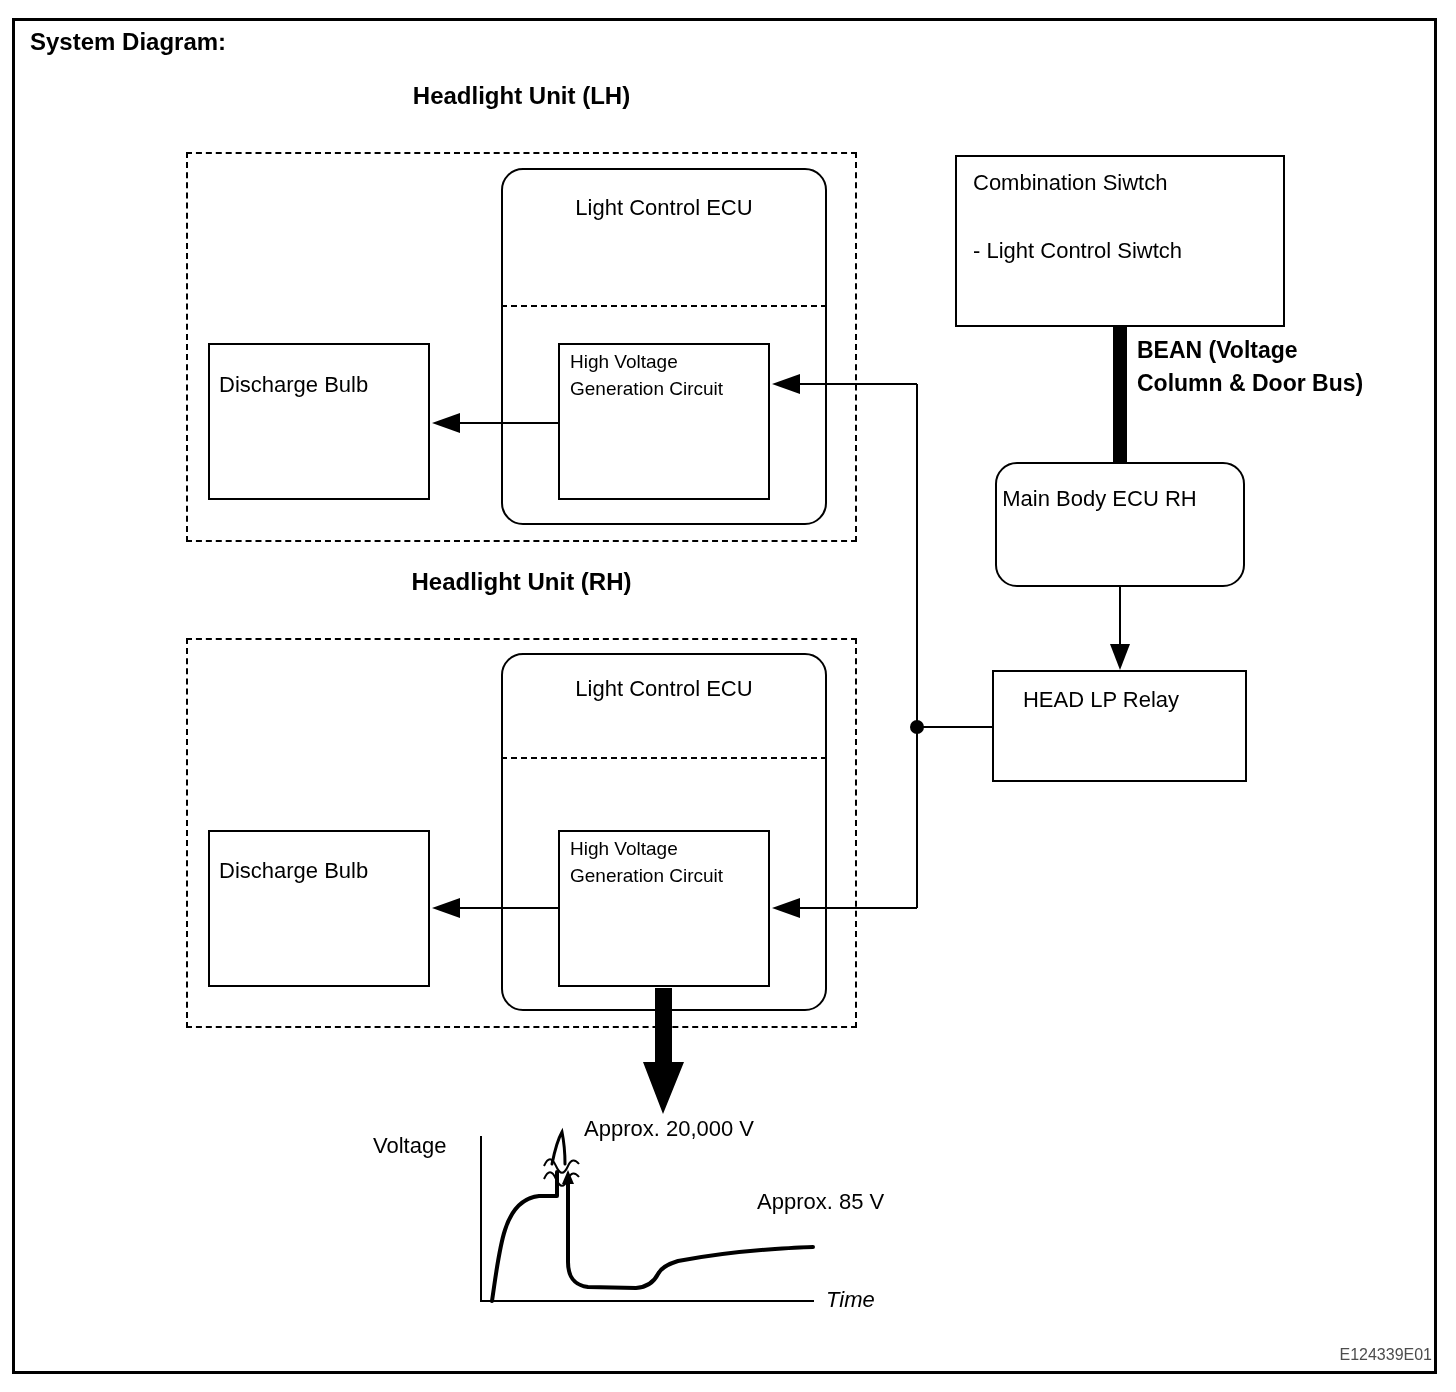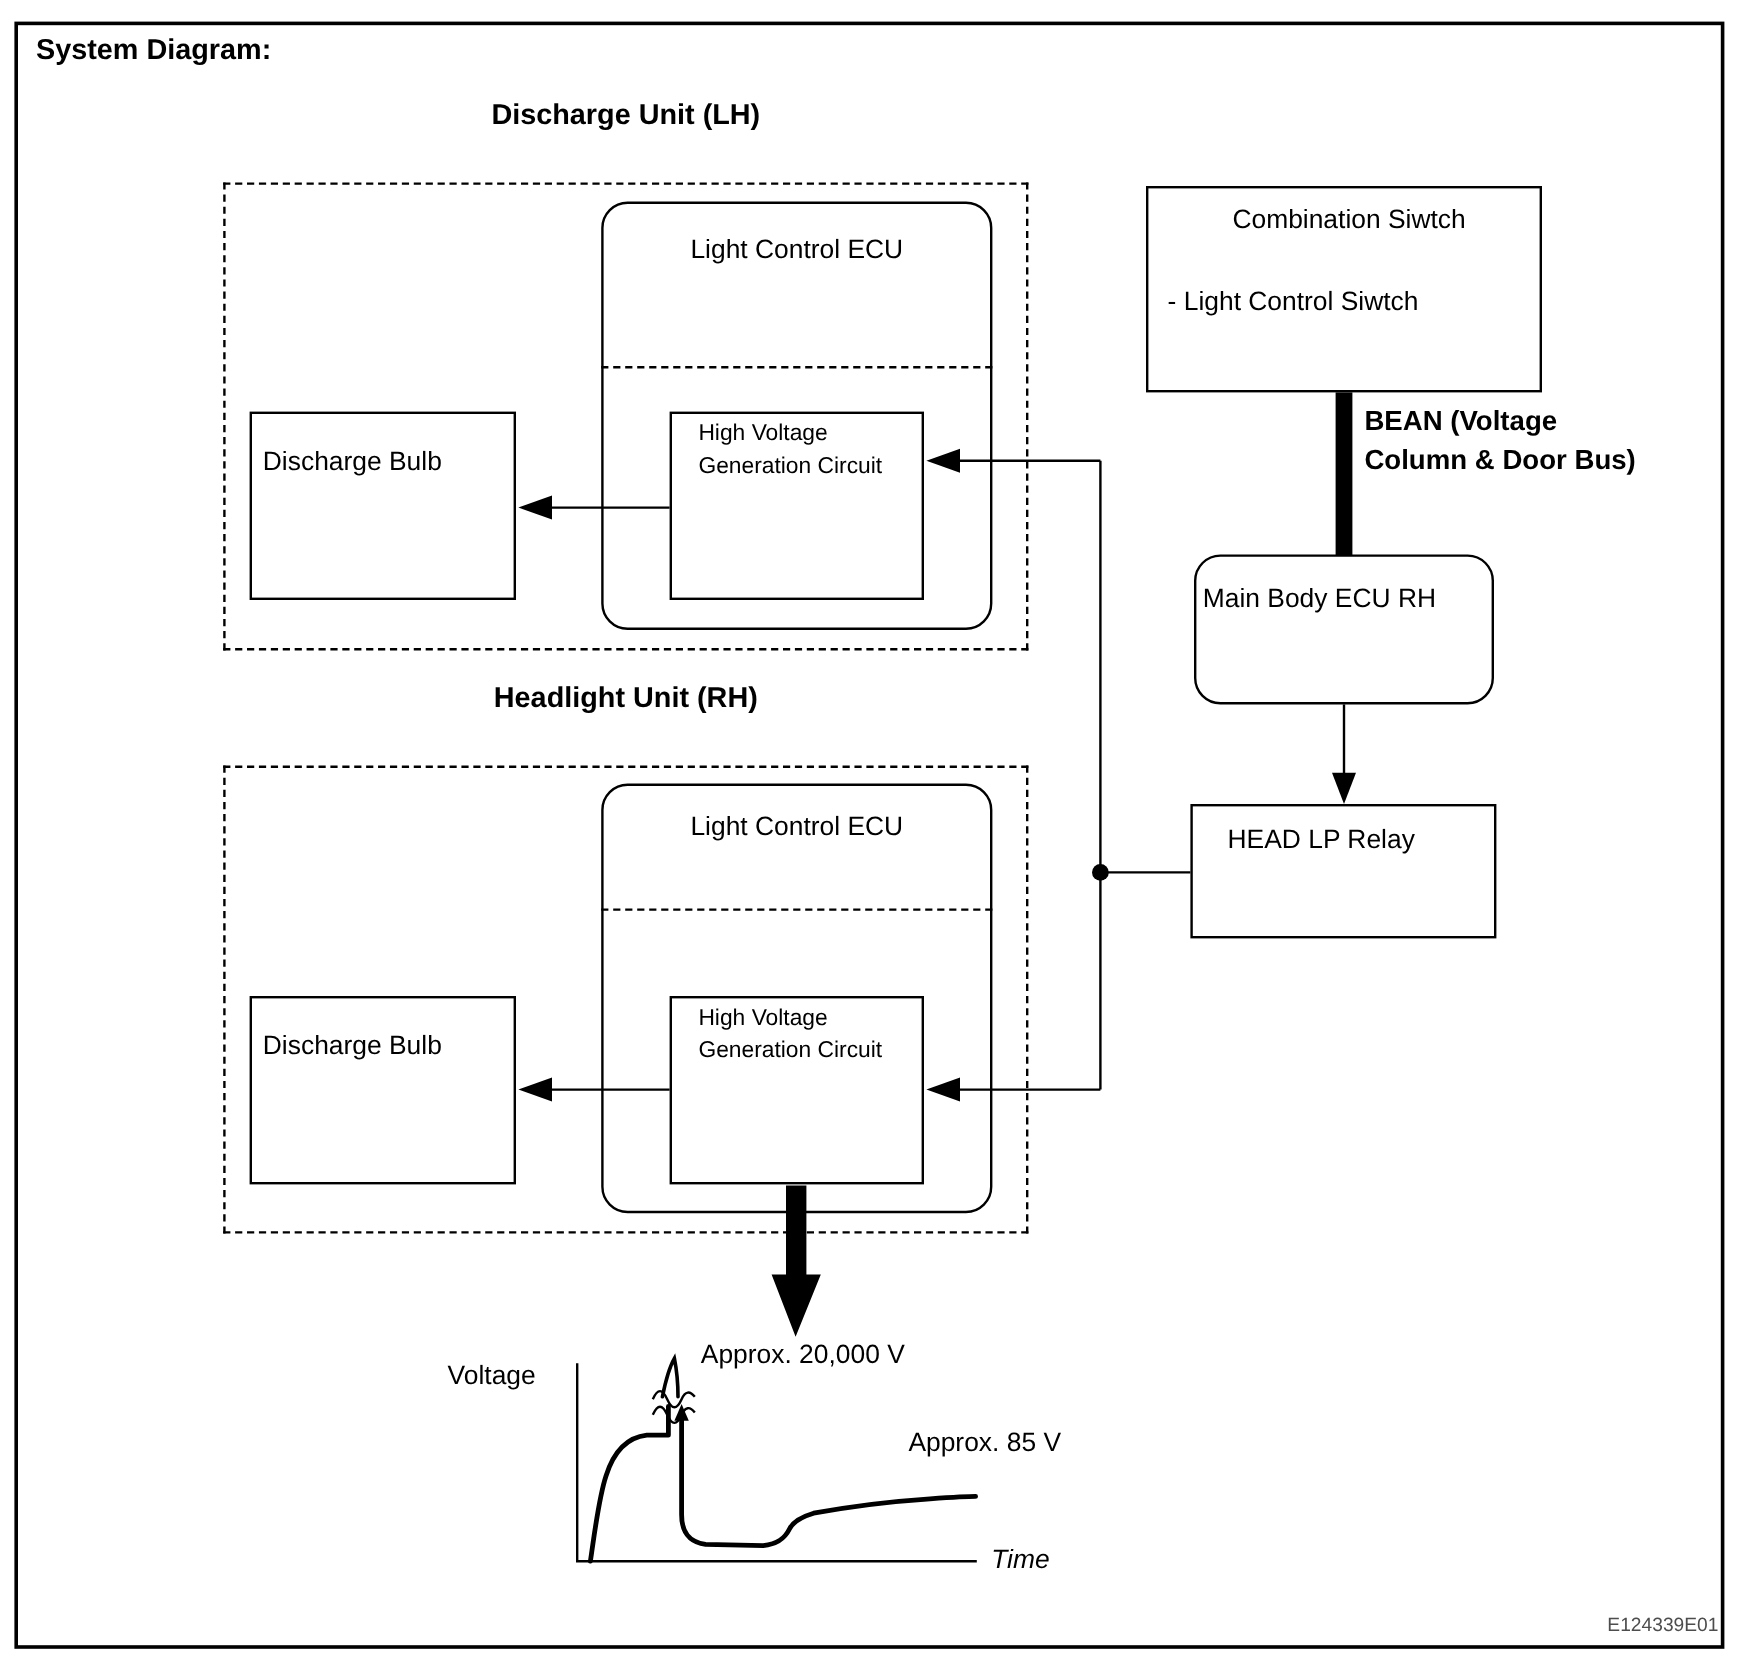--- a/index.html
+++ b/index.html
@@ -11,33 +11,33 @@
     overflow: hidden;
   }
   .abs { position: absolute; box-sizing: border-box; }
   .box { border: 2px solid #000; background: transparent; }
   .dashedbox { border: 2px dashed #000; }
   .rounded { border-radius: 22px; }
   .lbl { font-size: 22px; line-height: 26px; white-space: nowrap; }
   .center { text-align: center; }
   #svg-layer { position: absolute; left: 0; top: 0; width: 1456px; height: 1392px; }
   .title { font-size: 24px; font-weight: bold; }
-  .hv-lbl { font-size: 19px; line-height: 27px; white-space: nowrap; margin-left: 12px; }
+  .hv-lbl { font-size: 19px; line-height: 27px; white-space: nowrap; }
   .bean { font-size: 23px; font-weight: bold; line-height: 33px; white-space: nowrap; }
   .code { font-size: 16px; color: #4d4d4d; text-align: right; }
   .divider { border-top: 2px dashed #000; height: 0; }
 </style>
 </head>
 <body>
 
 <div class="abs" style="left:12px; top:18px; width:1425px; height:1356px; border:3px solid #000;"></div>
 
 <div class="abs title" style="left:30px; top:28px;">System Diagram:</div>
 
-<div class="abs title center" style="left:186px; top:82px; width:671px;">Discharge Unit (LH)</div>
+<div class="abs title center" style="left:186px; top:82px; width:671px;">Headlight Unit (LH)</div>
 
 <div class="abs dashedbox" style="left:186px; top:152px; width:671px; height:390px;"></div>
 
 <div class="abs box rounded" style="left:501px; top:168px; width:326px; height:357px;"></div>
 <div class="abs lbl center" style="left:501px; top:195px; width:326px;">Light Control ECU</div>
 <div class="abs divider" style="left:501px; top:305px; width:326px;"></div>
 
 <div class="abs box" style="left:558px; top:343px; width:212px; height:157px;"></div>
 <div class="abs hv-lbl" style="left:570px; top:348px;">
   <div>High Voltage</div>
@@ -58,21 +58,21 @@
 <div class="abs box" style="left:558px; top:830px; width:212px; height:157px;"></div>
 <div class="abs hv-lbl" style="left:570px; top:835px;">
   <div>High Voltage</div>
   <div>Generation Circuit</div>
 </div>
 
 <div class="abs box" style="left:208px; top:830px; width:222px; height:157px;"></div>
 <div class="abs lbl" style="left:219px; top:858px; width:210px;">Discharge Bulb</div>
 
 <div class="abs box" style="left:955px; top:155px; width:330px; height:172px;"></div>
-<div class="abs lbl" style="left:1027px; top:170px;">Combination Siwtch</div>
+<div class="abs lbl" style="left:973px; top:170px;">Combination Siwtch</div>
 <div class="abs lbl" style="left:973px; top:238px;">- Light Control Siwtch</div>
 
 <div class="abs bean" style="left:1137px; top:334px;">
   <div>BEAN (Voltage</div>
   <div>Column &amp; Door Bus)</div>
 </div>
 
 <div class="abs box rounded" style="left:995px; top:462px; width:250px; height:125px;"></div>
 <div class="abs lbl center" style="left:995px; top:486px; width:209px;">Main Body ECU RH</div>
 

